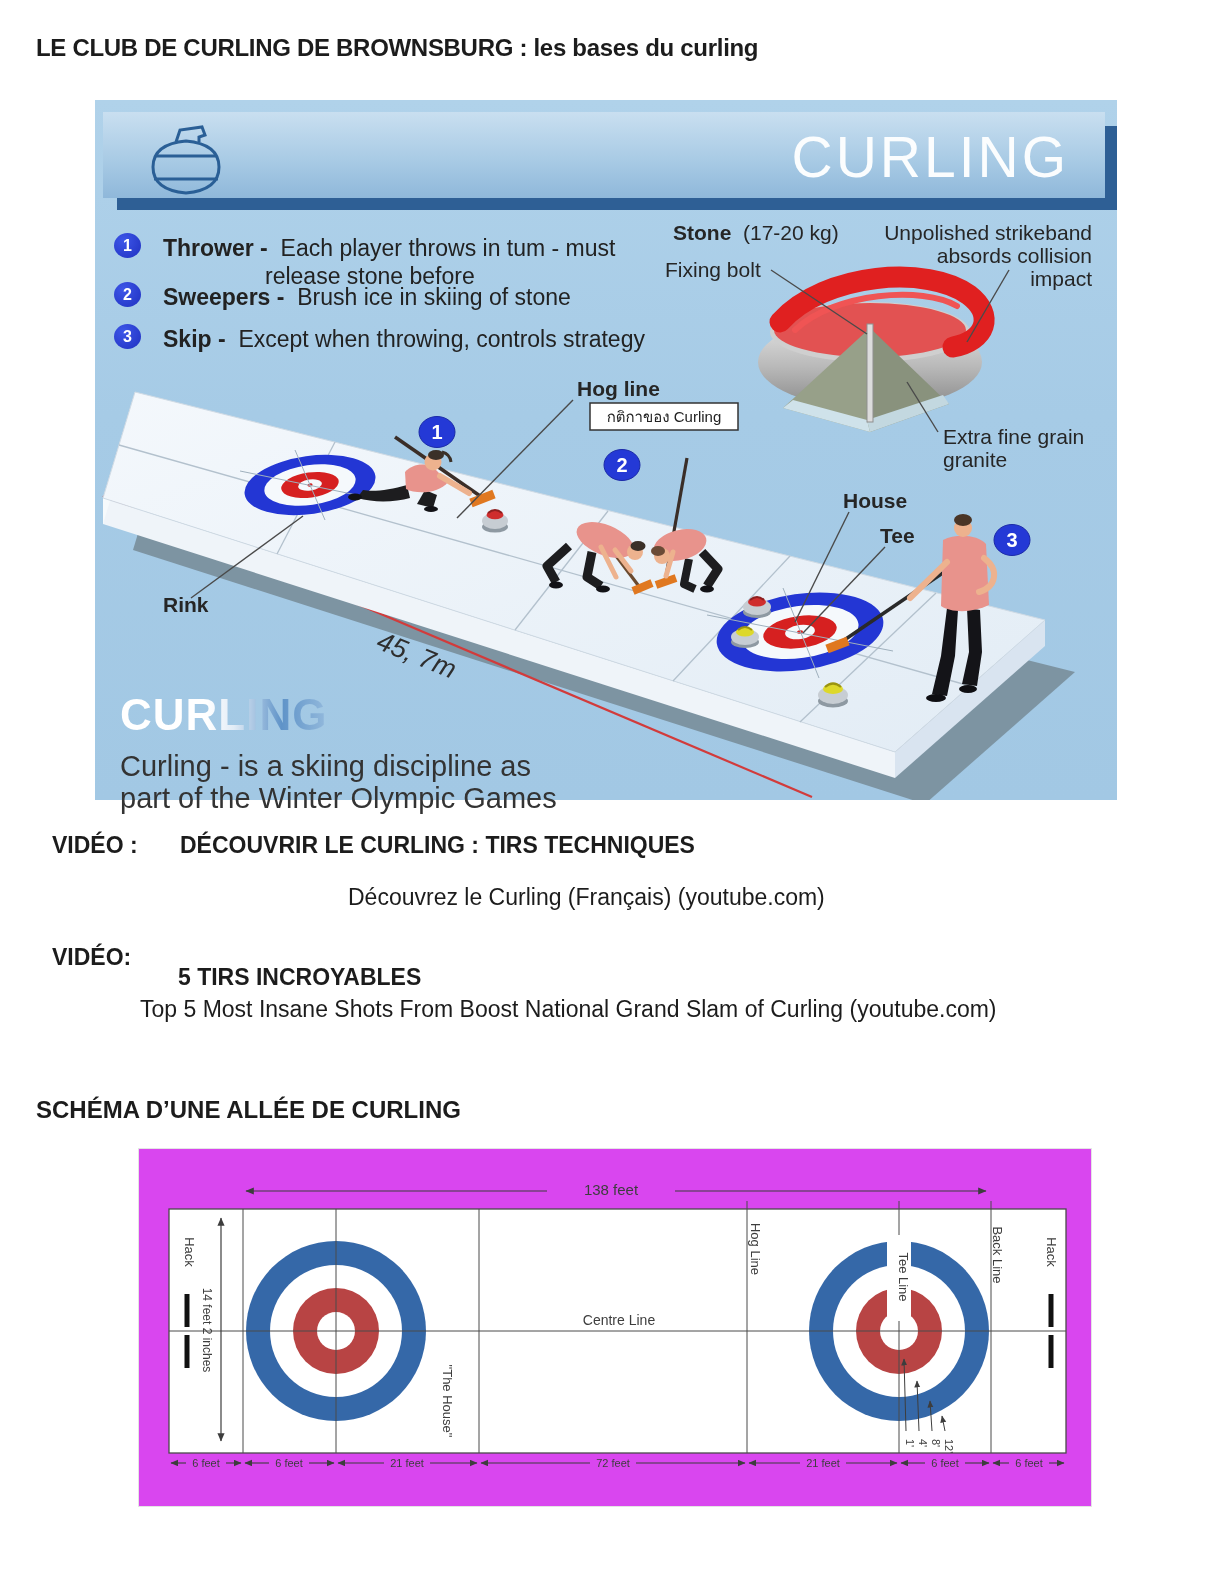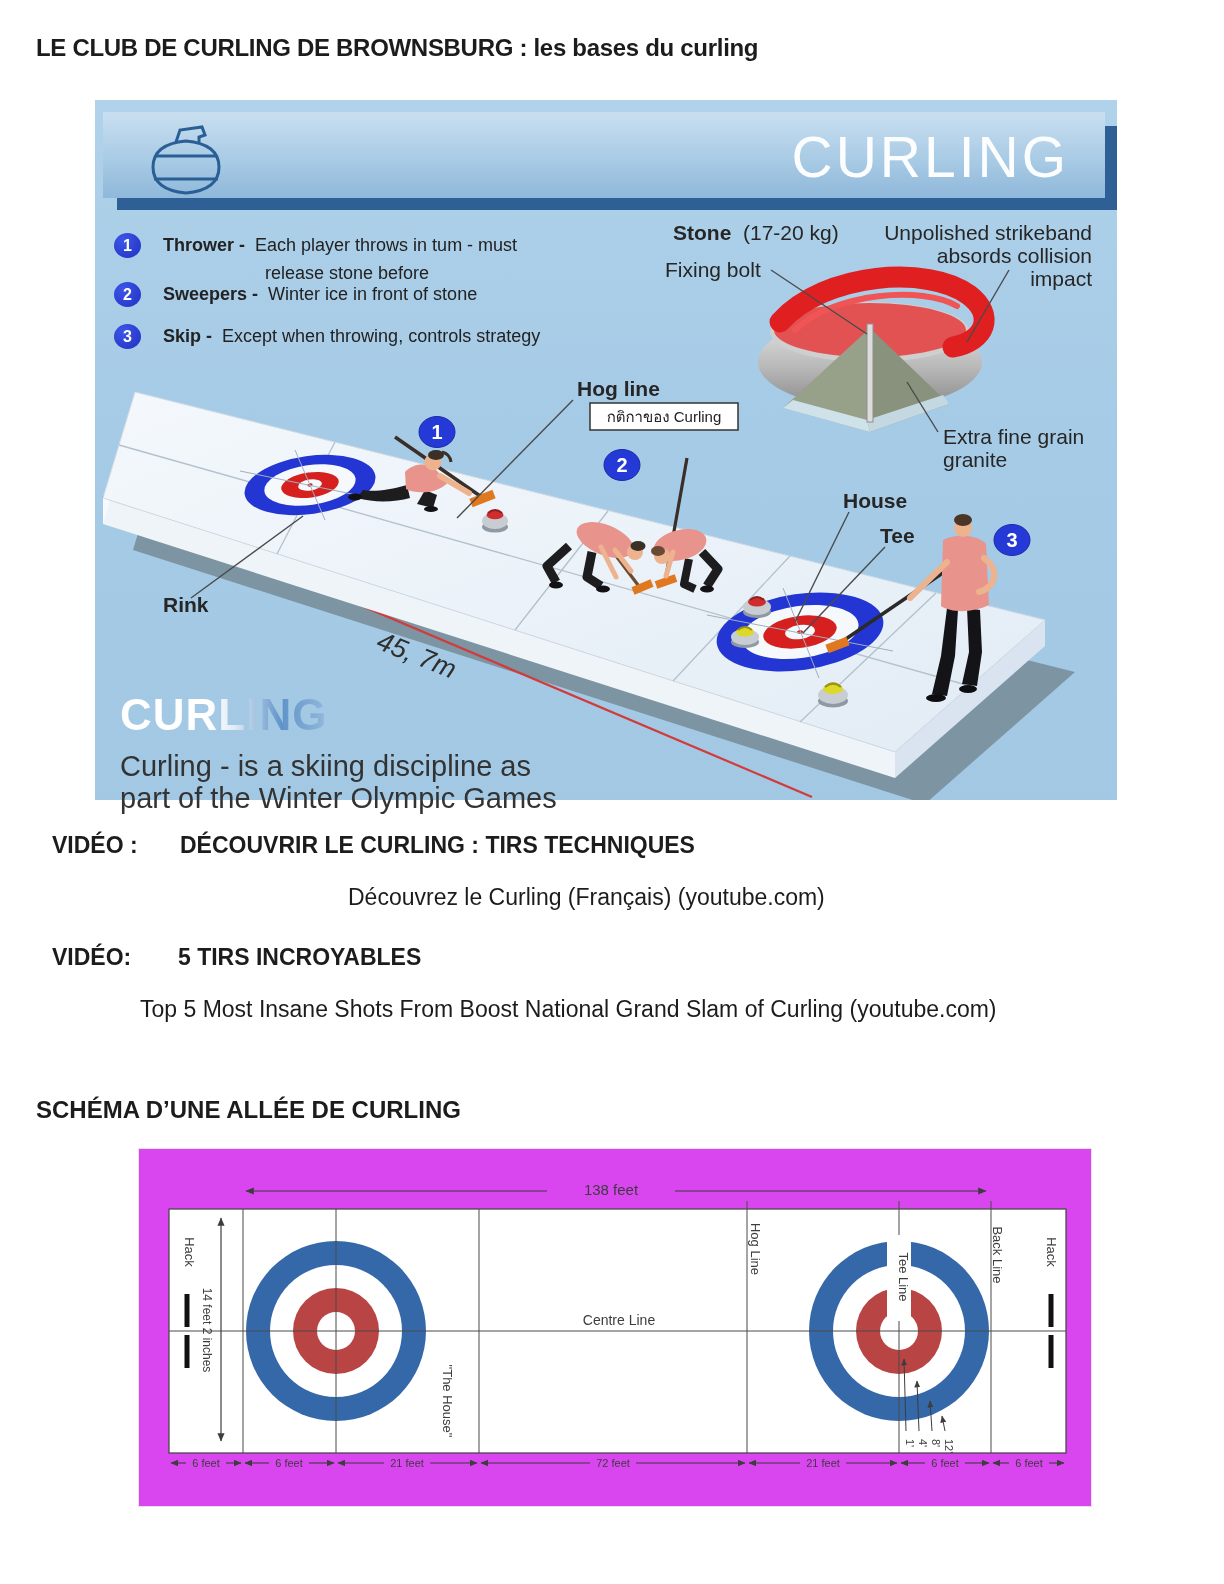--- a/index.html
+++ b/index.html
@@ -21,21 +21,21 @@
   .ig-art{position:absolute;left:0;top:0;width:1022px;height:700px;}
   .banner{left:8px;top:12px;width:1002px;height:86px;
      background:linear-gradient(180deg,#c9dff0 0%,#a9cbe5 55%,#8fb8da 100%);
      box-shadow:13px 13px 0 -1px #2e5f95;}
   .banner-title{position:absolute;right:36px;top:12px;font-size:57px;color:#fbfdfe;
      letter-spacing:3px;font-weight:400;}
   .stone-logo{position:absolute;left:36px;top:8px;}
   .role-badge{width:27px;height:25px;border-radius:50%;
      background:radial-gradient(circle at 35% 30%,#3d56e8,#1f30c0);
      color:#fff;font-size:16px;font-weight:bold;text-align:center;line-height:25px;}
-  .role-text{font-size:18px;color:#222;}
+  .role-text{font-size:23px;color:#222;}
   .footer-logo{left:25px;top:590px;font-size:44px;font-weight:bold;letter-spacing:1px;
      background:linear-gradient(90deg,#ffffff 0%,#ffffff 42%,#e2ecf6 55%,#5f93c8 78%,#93b9dc 100%);
      -webkit-background-clip:text;background-clip:text;color:transparent;}
   .footer-caption{font-size:29px;color:#333;}
 
   
   .figure{left:138px;top:1148px;width:952px;height:357px;background:#d946ef;border:1px solid #e4e4e4;}
   .figure svg{position:absolute;left:0;top:0;width:100%;height:100%;}
   svg text{font-family:"Liberation Sans",sans-serif;}
 </style>
@@ -251,40 +251,40 @@
     <div class="abs role-badge" style="left:19px;top:133px;">1</div>
     <div class="abs role-text" style="left:68px;top:135px;">
       <span class="b">Thrower -</span>&nbsp;
       <span>Each player throws in tum - must</span>
     </div>
     <div class="abs role-text" style="left:170px;top:163px;">release stone before</div>
 
     <div class="abs role-badge" style="left:19px;top:182px;">2</div>
     <div class="abs role-text" style="left:68px;top:184px;">
       <span class="b">Sweepers -</span>&nbsp;
-      <span>Winter ice in front of stone</span>
+      <span>Brush ice in skiing of stone</span>
     </div>
 
     <div class="abs role-badge" style="left:19px;top:224px;">3</div>
     <div class="abs role-text" style="left:68px;top:226px;">
       <span class="b">Skip -</span>&nbsp;
       <span>Except when throwing, controls strategy</span>
     </div>
 
     <div class="abs footer-logo">CURLING</div>
     <div class="abs footer-caption" style="left:25px;top:650px;">Curling - is a skiing discipline as</div>
     <div class="abs footer-caption" style="left:25px;top:682px;">part  of   the Winter Olympic Games</div>
   </div>
 
   <div class="abs vid-label" style="left:36px;top:832px;">VIDÉO :</div>
   <div class="abs vid-title" style="left:180px;top:832px;">DÉCOUVRIR LE CURLING : TIRS TECHNIQUES</div>
   <div class="abs vid-link" style="left:348px;top:884px;">Découvrez le Curling (Français) (youtube.com)</div>
 
   <div class="abs vid-label" style="left:36px;top:944px;">VIDÉO:</div>
-  <div class="abs vid-title" style="left:178px;top:944px;">5 TIRS INCROYABLES</div>
+  <div class="abs vid-title" style="left:178px;top:964px;">5 TIRS INCROYABLES</div>
   <div class="abs vid-link" style="left:140px;top:996px;">Top 5 Most Insane Shots From Boost National Grand Slam of Curling (youtube.com)</div>
 
   <div class="abs schema-heading">SCHÉMA D’UNE ALLÉE DE CURLING</div>
 
   <div class="abs figure">
     <svg viewBox="0 0 952 357">
       <defs>
         <marker id="arr" markerWidth="8" markerHeight="8" refX="6.5" refY="3" orient="auto-start-reverse">
           <path d="M0,0 L7,3 L0,6 Z" fill="#3d3d3d"></path>
         </marker>

